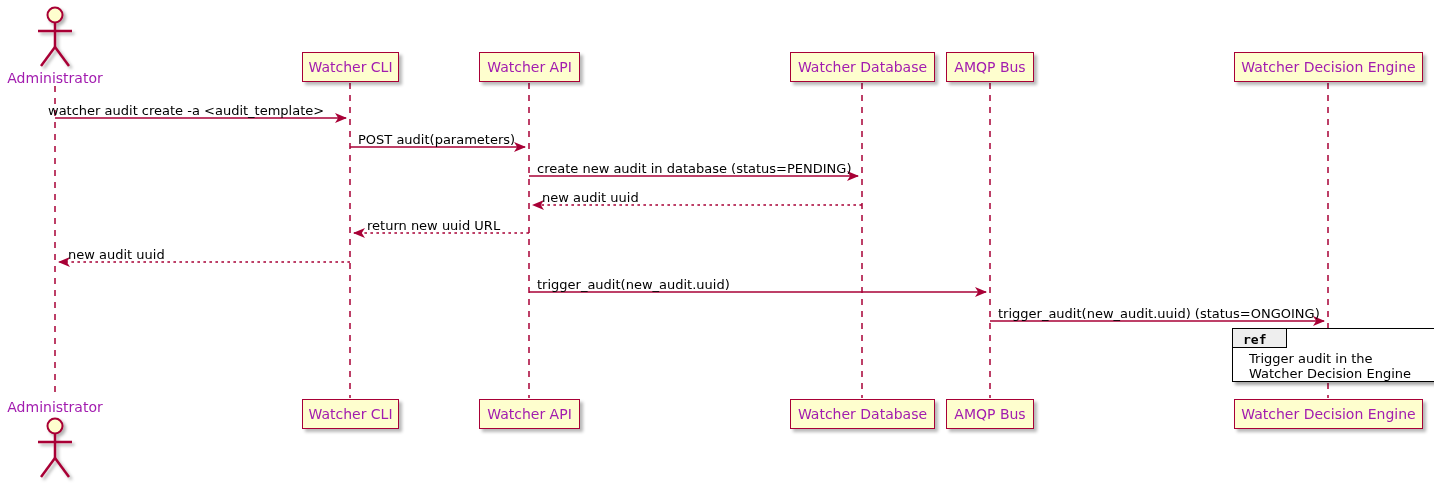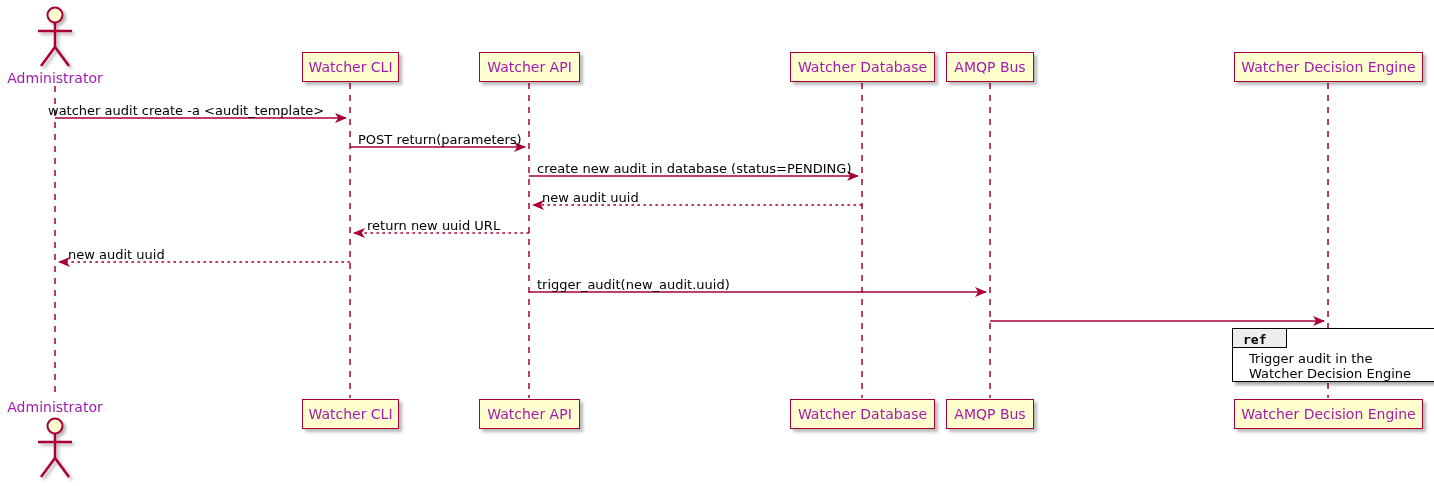--- a/index.html
+++ b/index.html
@@ -170,32 +170,33 @@
     <span>AMQP Bus</span>
   </div>
   <div class="participant-box" style="left:1234px; top:399px; width:189px; height:30px;">
     <span>Watcher Decision Engine</span>
   </div>
 
   <div class="actor-label" style="left:4px; top:399px; width:102px;">Administrator</div>
 
   <div class="msg-label" style="left:48px; top:104px;">watcher audit create -a &lt;audit_template&gt;</div>
 
-  <div class="msg-label" style="left:358px; top:133px;">POST return(parameters)</div>
+  <div class="msg-label" style="left:358px; top:133px;">POST audit(parameters)</div>
 
   <div class="msg-label" style="left:537px; top:162px;">create new audit in database (status=PENDING)</div>
 
   <div class="msg-label" style="left:542px; top:191px;">new audit uuid</div>
 
   <div class="msg-label" style="left:367px; top:219px;">return new uuid URL</div>
 
   <div class="msg-label" style="left:68px; top:248px;">new audit uuid</div>
 
   <div class="msg-label" style="left:537px; top:278px;">trigger_audit(new_audit.uuid)</div>
 
+  <div class="msg-label" style="left:998px; top:307px;">trigger_audit(new_audit.uuid) (status=ONGOING)</div>
 
   <div class="ref-frame" style="left:1232px; top:328px; width:224px; height:54px;">
     <div class="ref-tab" style="width:54px;"></div>
     <div class="ref-tab-text" style="left:10px; top:3px;">ref</div>
     <div class="ref-body" style="left:16px; top:22px; width:172px;">Trigger audit in the
 Watcher Decision Engine</div>
   </div>
 
 </div>
 

